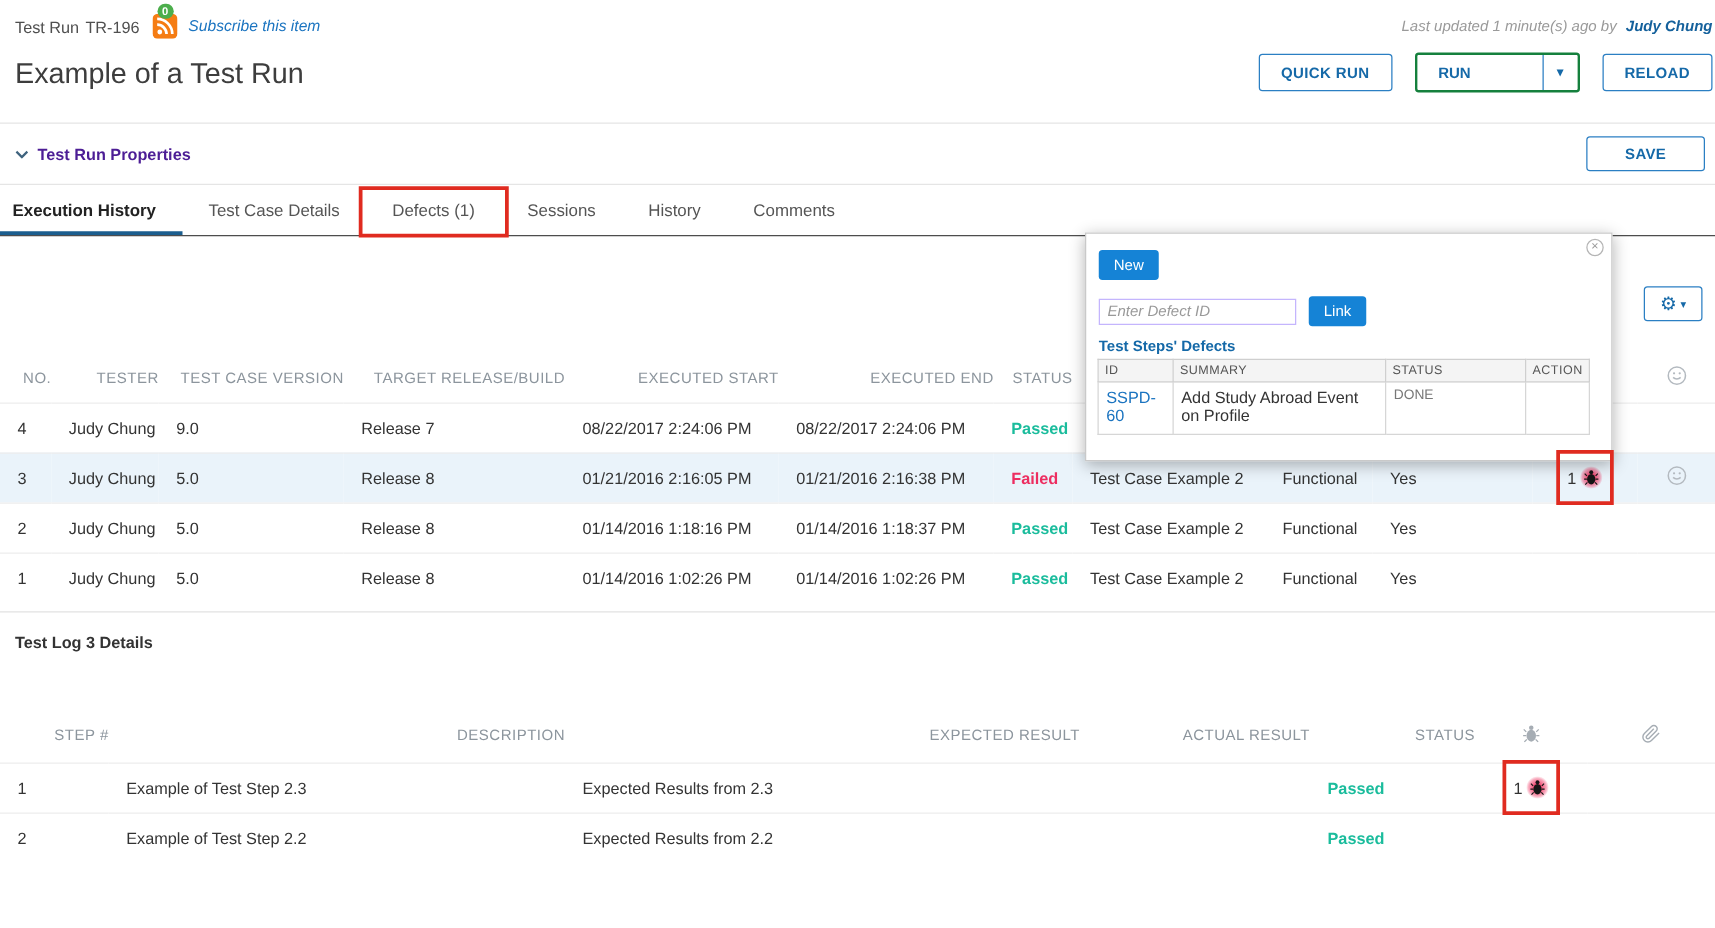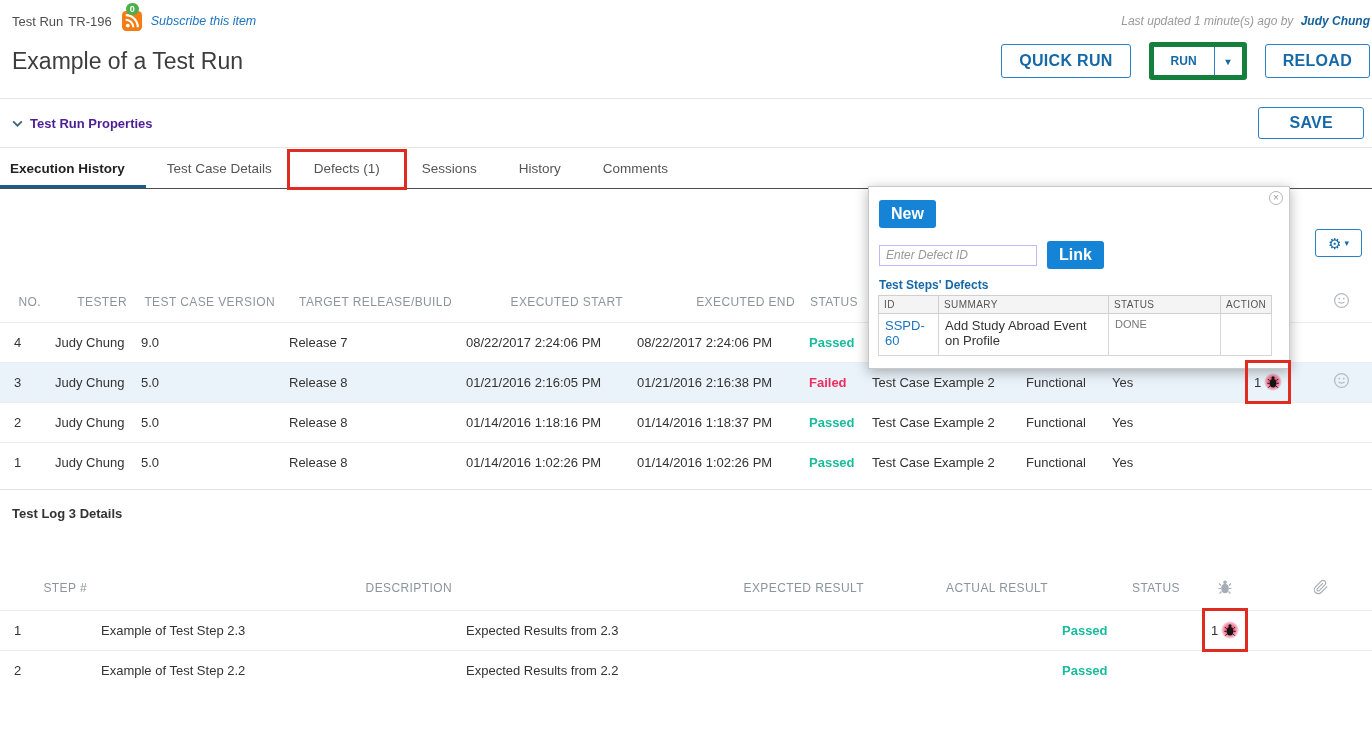--- a/index.html
+++ b/index.html
@@ -15,24 +15,24 @@
   .item-id { margin-left:5px; }
   .feed-wrap { position:relative; margin-left:10px; width:20px; height:20px; cursor:pointer; }
   .feed-badge { position:absolute; top:-8px; left:4px; background:#4cae4c; color:#fff; font-size:9px; font-weight:bold;
                 padding:1px 4px; border-radius:7px; line-height:10px; }
   .subscribe { font-style:italic; font-size:12.5px; color:#1b74c0; margin-left:9px; text-decoration:none; cursor:pointer; }
   .last-updated { font-style:italic; font-size:12px; color:#9a9a9a; }
   .last-updated a { font-weight:bold; color:#15619c; text-decoration:none; cursor:pointer; margin-left:4px; }
   .title-row { display:flex; justify-content:space-between; align-items:center; margin-top:8px; padding:0 2px 0 12px; }
   h1 { font-size:23px; font-weight:500; color:#3d3d3d; }
   .actions { display:flex; align-items:center; gap:18px; }
-  .btn-outline { background:#fff; border:1px solid #2b7fc3; color:#1569a8; font-weight:bold; font-size:16px;
+  .btn-outline { background:#fff; border:1px solid #2b7fc3; color:#1569a8; font-weight:bold; font-size:12px;
                  letter-spacing:.3px; padding:7px 17px; border-radius:3px; cursor:pointer;
                  font-family:"Liberation Sans", sans-serif; }
-  .split { display:flex; border:5px solid #15803d; border-radius:3px; overflow:hidden; }
+  .split { display:flex; border:2px solid #15803d; border-radius:3px; overflow:hidden;gap:40px; }
   .split button { border:none; background:#fff; color:#1569a8; font-weight:bold; font-size:12px; cursor:pointer;
                   font-family:"Liberation Sans", sans-serif; }
   .split .run-main { padding:7px 17px; }
   .split .run-caret { padding:7px 11px; border-left:1px solid #2b7fc3; font-size:10px; }
 
   
   .props-bar { height:50px; border-top:1px solid #e5e5e5; border-bottom:1px solid #e5e5e5;
                display:flex; align-items:center; justify-content:space-between; padding:0 8px 0 12px; }
   .props-left { display:flex; align-items:center; gap:7px; cursor:pointer; }
   .props-title { font-size:13px; font-weight:bold; color:#4c1d95; }
@@ -76,21 +76,21 @@
   .testlog h2 { font-size:13px; font-weight:bold; color:#333; padding:16px 12px 0 12px; }
   .testlog table.grid { margin-top:46px; }
   .testlog table.grid th { height:43px; }
   .testlog table.grid thead { border-bottom:1px solid #ededed; }
 
   
   .popup { position:absolute; left:868px; top:186px; width:422px; height:183px; background:#fff;
            border:1px solid #c9c9c9; box-shadow:0 3px 12px rgba(0,0,0,.3); z-index:10; }
   .popup-close { position:absolute; top:4px; right:6px; width:14px; height:14px; border:1px solid #b5b5b5;
                  border-radius:50%; color:#9a9a9a; font-size:10px; line-height:12px; text-align:center; cursor:pointer; }
-  .btn-solid { background:#1583d6; color:#fff; font-weight:bold; font-size:16px; border:none; border-radius:3px;
+  .btn-solid { background:#1583d6; color:#fff; font-weight:normal; font-size:12px; border:none; border-radius:3px;
                padding:5px 12px; cursor:pointer; font-family:"Liberation Sans", sans-serif; }
   .popup-new { margin:13px 0 0 10px; }
   .popup-linkrow { display:flex; align-items:center; gap:10px; margin:13px 0 0 10px; }
   .popup-linkrow input { width:158px; height:21px; border:1px solid #c4b5fd; font-size:12px; padding:0 6px;
                          font-family:"Liberation Sans", sans-serif; color:#333; }
   .popup-linkrow input::placeholder { color:#999; font-style:italic; }
   .popup-title { color:#1569a8; font-weight:bold; font-size:12px; margin:9px 0 3px 10px; }
   .popup table { border-collapse:collapse; table-layout:fixed; width:393px; margin-left:9px; }
   .popup th { background:#f4f4f4; border:1px solid #cfcfcf; font-size:10px; color:#555; font-weight:normal;
               text-align:left; padding:3px 5px; letter-spacing:.4px; }

